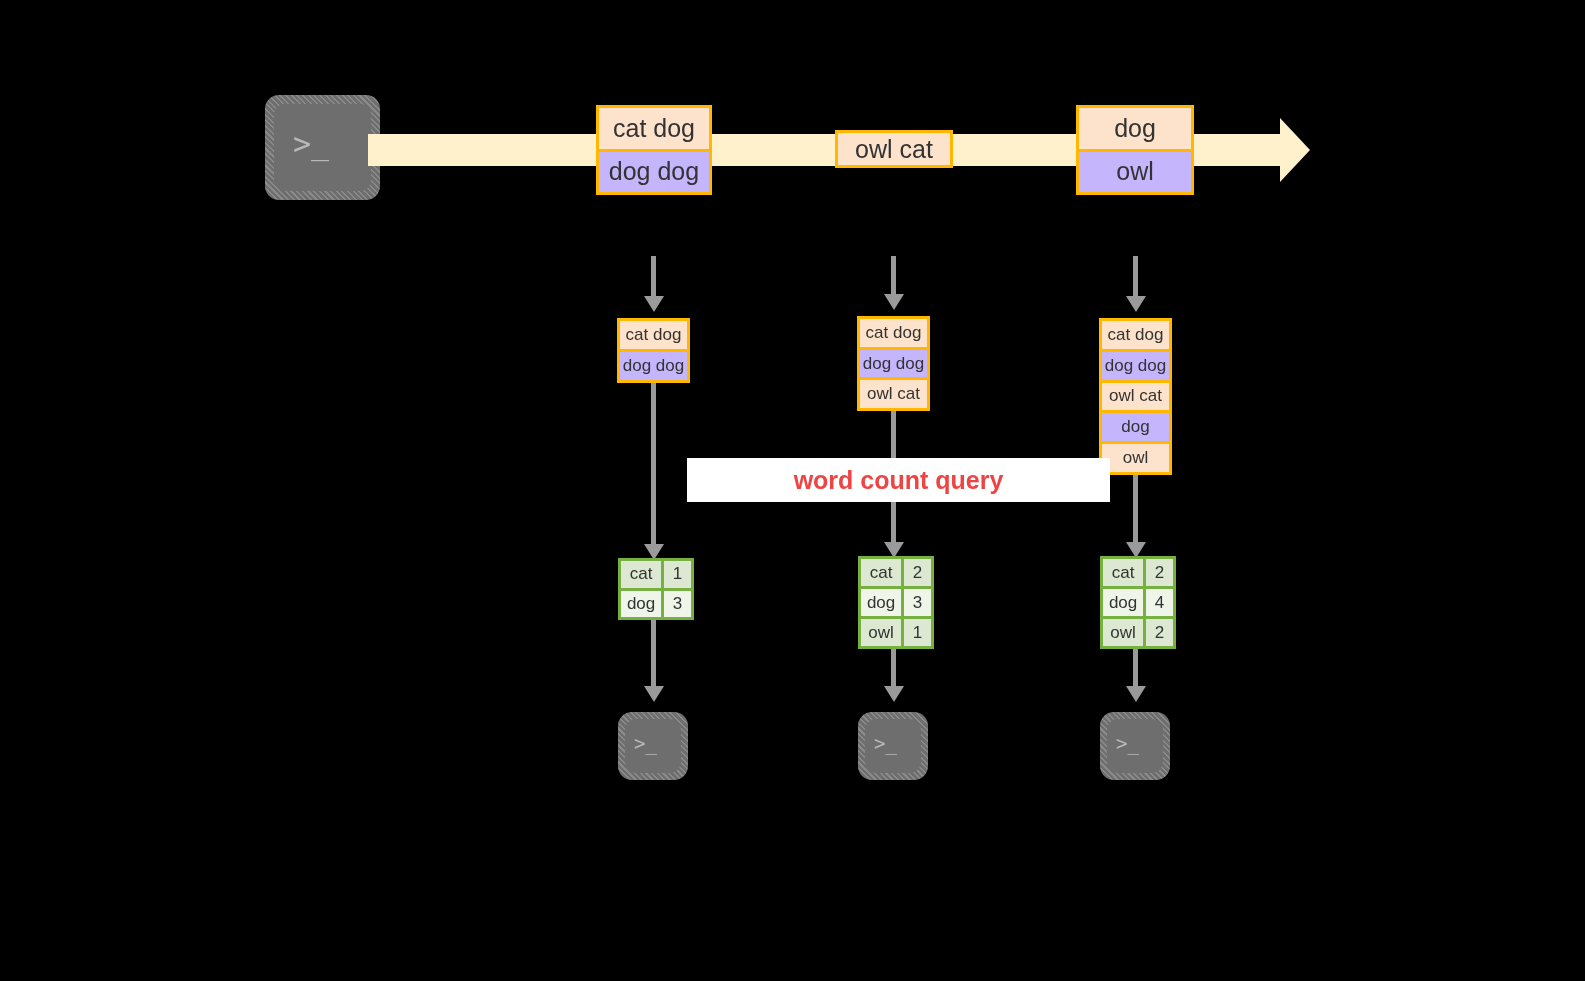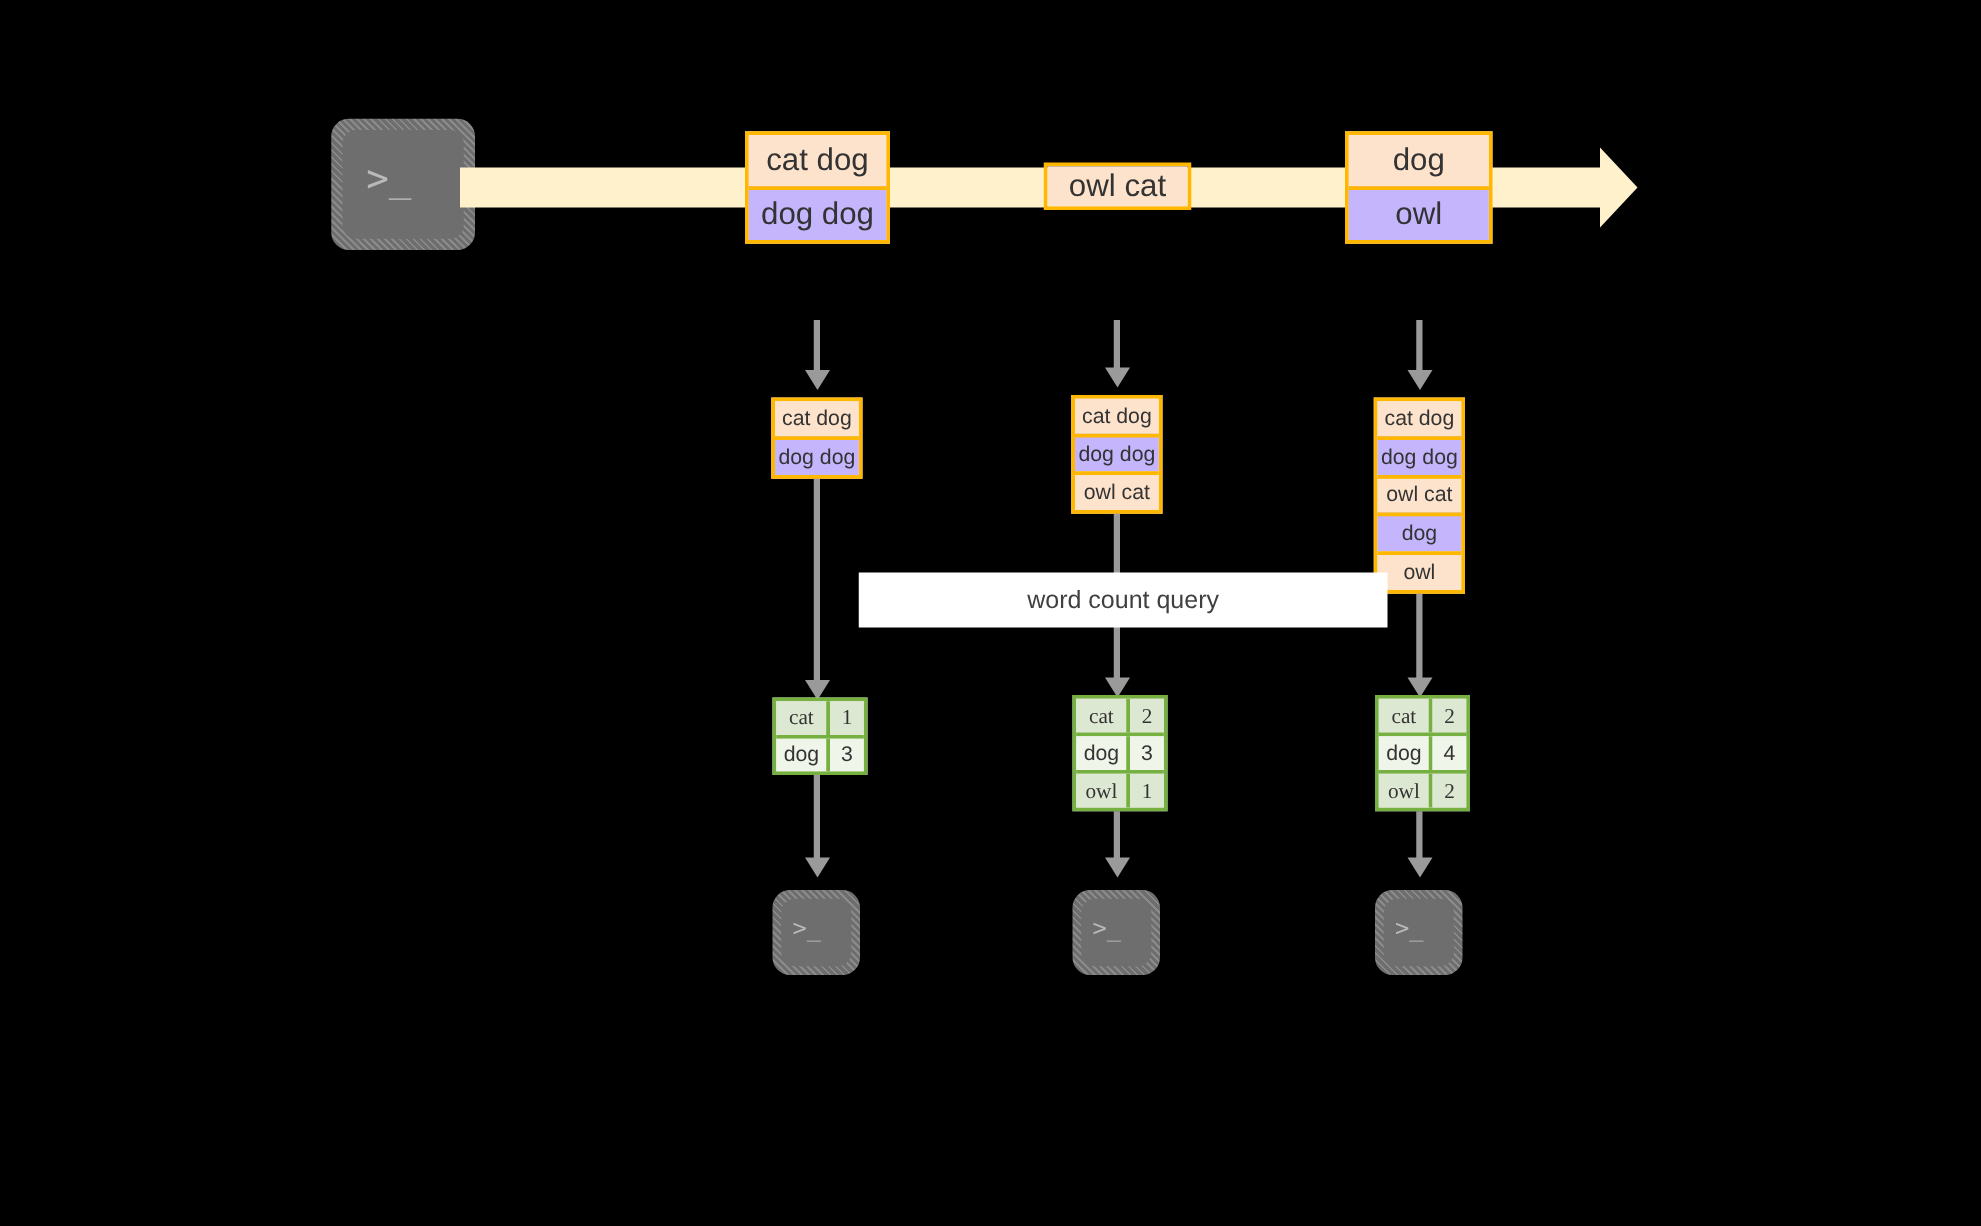--- a/index.html
+++ b/index.html
@@ -106,23 +106,24 @@
     border-width: 16px 10px 0 10px;
   }
 
   
   .querylabel {
     position: absolute;
     background: #ffffff;
     display: flex;
     align-items: center;
     justify-content: center;
-    color: #404040;
-    font-size: 20px;
-    white-space: nowrap;
+    color: #ef4444;
+    font-size: 25px;
+    white-space: nowrap;
+    font-weight: bold;
   }
 
   
   .restable {
     position: absolute;
     box-sizing: border-box;
     border: 3px solid #76b041;
     background: #eef4e8;
     display: flex;
     flex-direction: column;
@@ -139,21 +140,21 @@
     display: flex;
     align-items: center;
     justify-content: center;
     font-size: 17px;
     color: #333333;
     white-space: nowrap;
   }
   .restable .row .k { width: 45px; border-right: 3px solid #76b041; }
   .restable .row .v { width: 28px; }
   .restable .row.dark  .k,
-  .restable .row.dark  .v { background: #dde8d2; font-family: Liberation Serif, serif; }
+  .restable .row.dark  .v { background: #dde8d2; }
   .restable .row.light .k,
   .restable .row.light .v { background: #f0f5ea; }
 </style>
 </head>
 <body>
 
 <div id="stage">
 
   <div class="term" style="left:265px; top:95px; width:115px; height:105px;">
     <div class="hatch"></div>

